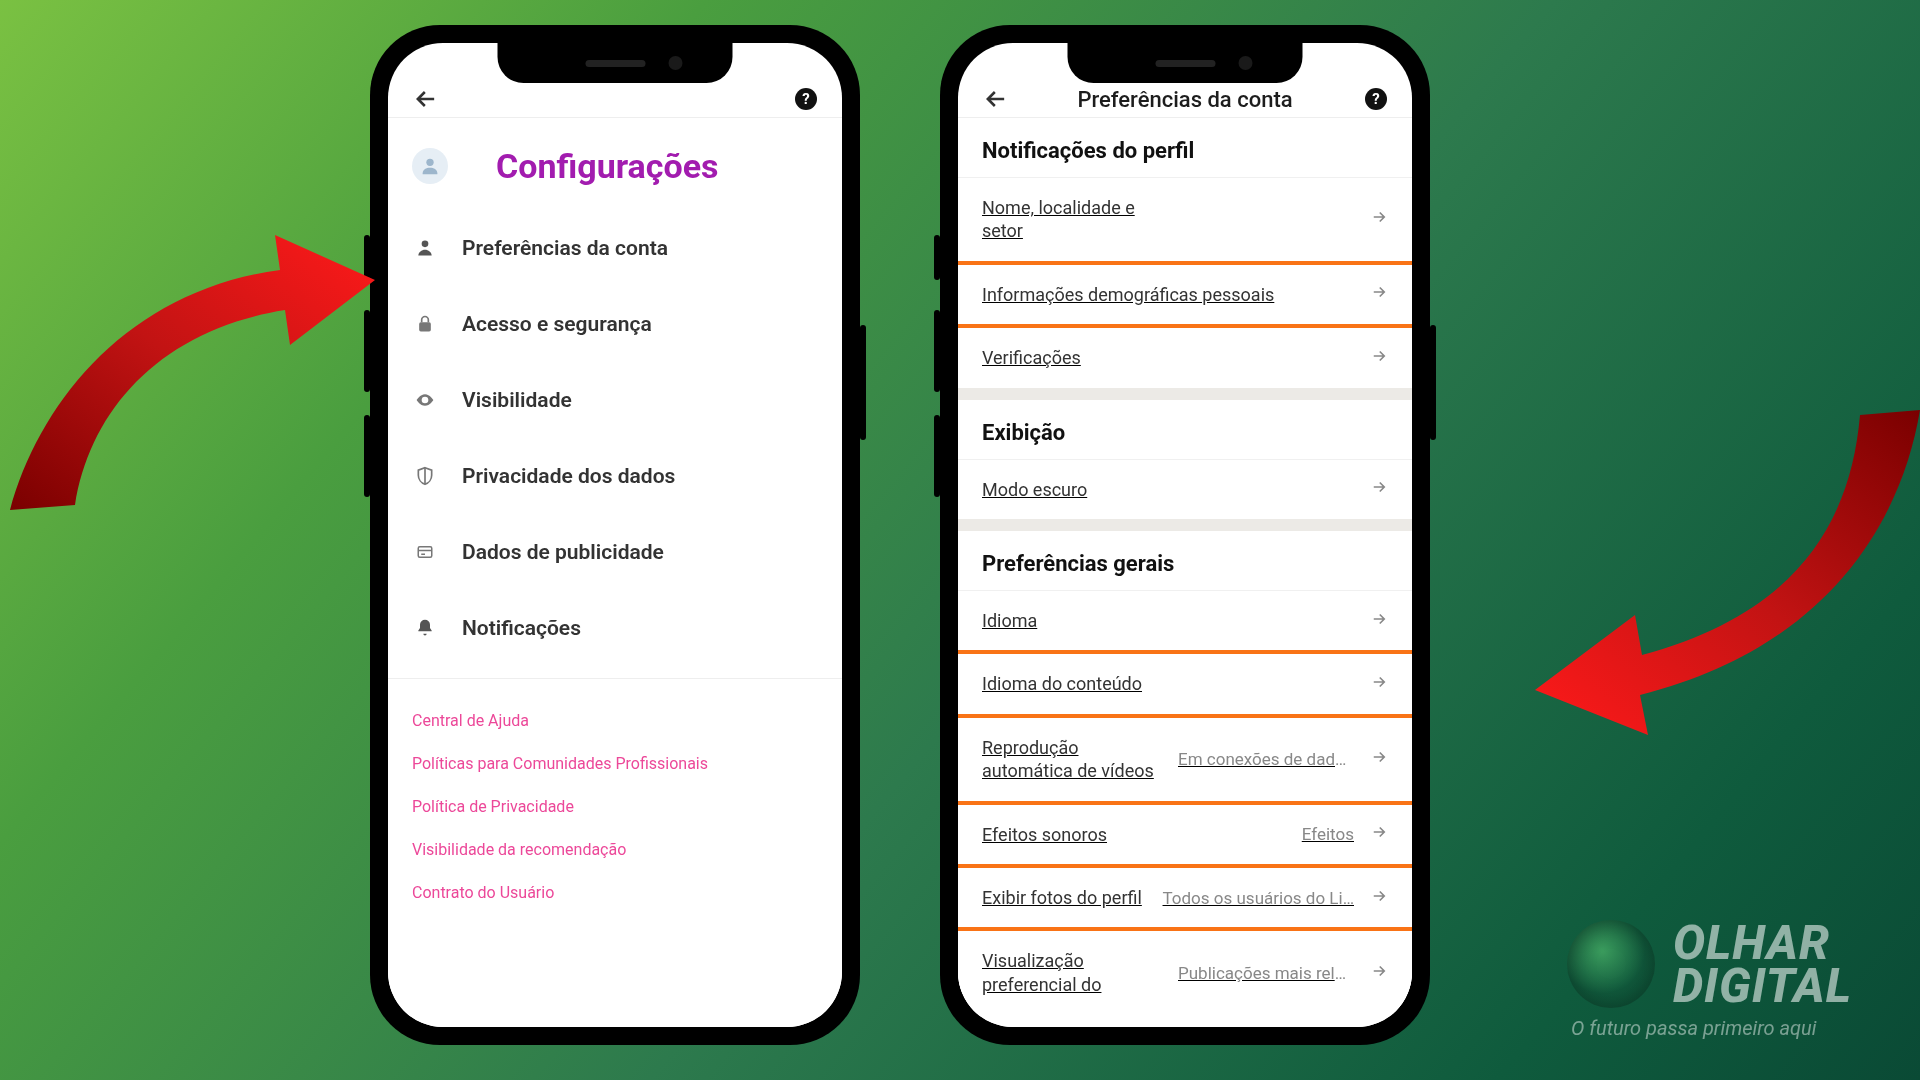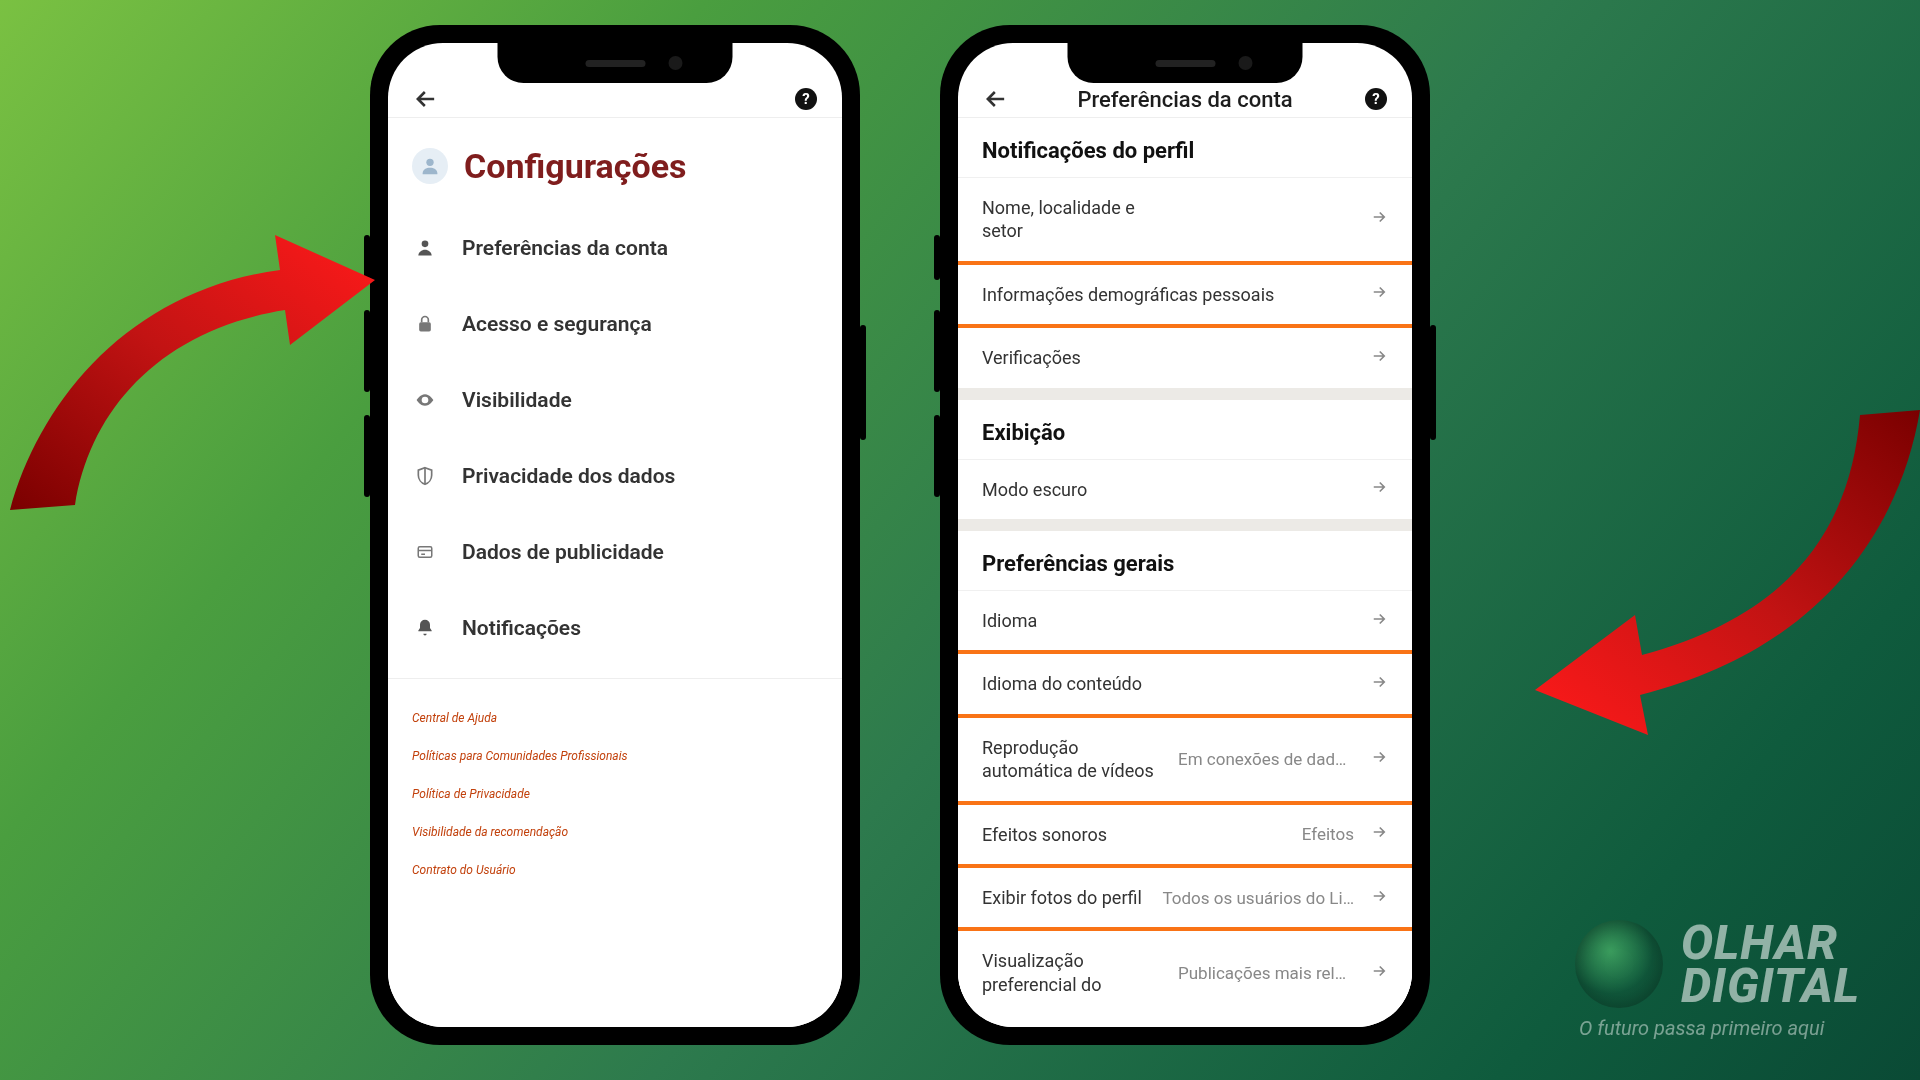--- a/index.html
+++ b/index.html
@@ -78,55 +78,55 @@
     display: flex;
     align-items: center;
     gap: 16px;
     padding: 28px 24px 24px;
   }
   .page-heading .avatar {
     width: 36px; height: 36px; border-radius: 50%;
     background: #e6eef5;
     display:flex; align-items:center; justify-content:center;
   }
-  .page-heading h1 { font-size: 34px; font-weight: 700; color:#7f1d1d; }
+  .page-heading h1 { font-size: 34px; font-weight: 700; color:#a21caf;margin-left:32px; }
 
   .cat-list { padding: 0 24px; }
   .cat-item {
     display: flex; align-items: center; gap: 24px;
     padding: 26px 0;
     font-size: 21px; font-weight: 600; color:#333;
   }
   .cat-item .ic { width: 26px; display:flex; justify-content:center; color:#666; }
 
   .link-list { padding: 20px 24px 0; border-top: 1px solid #eee; margin-top:12px; }
-  .link-item { font-size: 12px; color:#c2410c; padding: 12px 0; font-style: italic; }
+  .link-item { font-size: 16px; color:#ec4899; padding: 12px 0; }
 
   
   .section-gap { height: 12px; background:#eceae6; }
   .section { background:#fff; }
   .section-title { font-size: 22px; font-weight: 700; color:#111; padding: 20px 24px 14px; }
   .row {
     display:flex; align-items:center; justify-content:space-between;
-    padding: 18px 24px; gap:16px;
+    padding: 18px 24px; gap:16px;text-decoration:underline;
   }
   .row + .row { border-top: 4px solid #f97316; }
   .section-title + .row { border-top: 1px solid #f0f0f0; }
   .row-label { font-size: 18px; color:#333; max-width: 180px; line-height:1.3; }
   .row-value { font-size: 17px; color:#888; flex:1; text-align:right; white-space:nowrap; overflow:hidden; text-overflow:ellipsis; }
   .row-arrow { color:#888; flex-shrink:0; }
 
   
   .arrow-annot { position:absolute; pointer-events:none; }
   .arrow-left { left:-20px; top:200px; width:420px; height:330px; }
   .arrow-right { right:-20px; top:390px; width:540px; height:380px; }
 
   
   .brand {
-    position:absolute; right: 60px; bottom: 40px;
+    position:absolute; right: 68px; bottom: 40px;
     display:flex; flex-direction:column; align-items:flex-start;
     color: rgba(255,255,255,0.55);
   }
   .brand-row { display:flex; align-items:center; gap:18px; }
   .brand-logo {
     width: 88px; height:88px; border-radius:50%;
     background: radial-gradient(circle at 40% 35%, rgba(95,210,120,0.55), rgba(20,90,60,0.35) 55%, rgba(10,60,40,0.25));
     box-shadow: inset 0 0 25px rgba(0,0,0,0.35);
   }
   .brand-text { font-size: 48px; font-weight: 800; font-style: italic; letter-spacing: 1px; line-height:0.9; }

